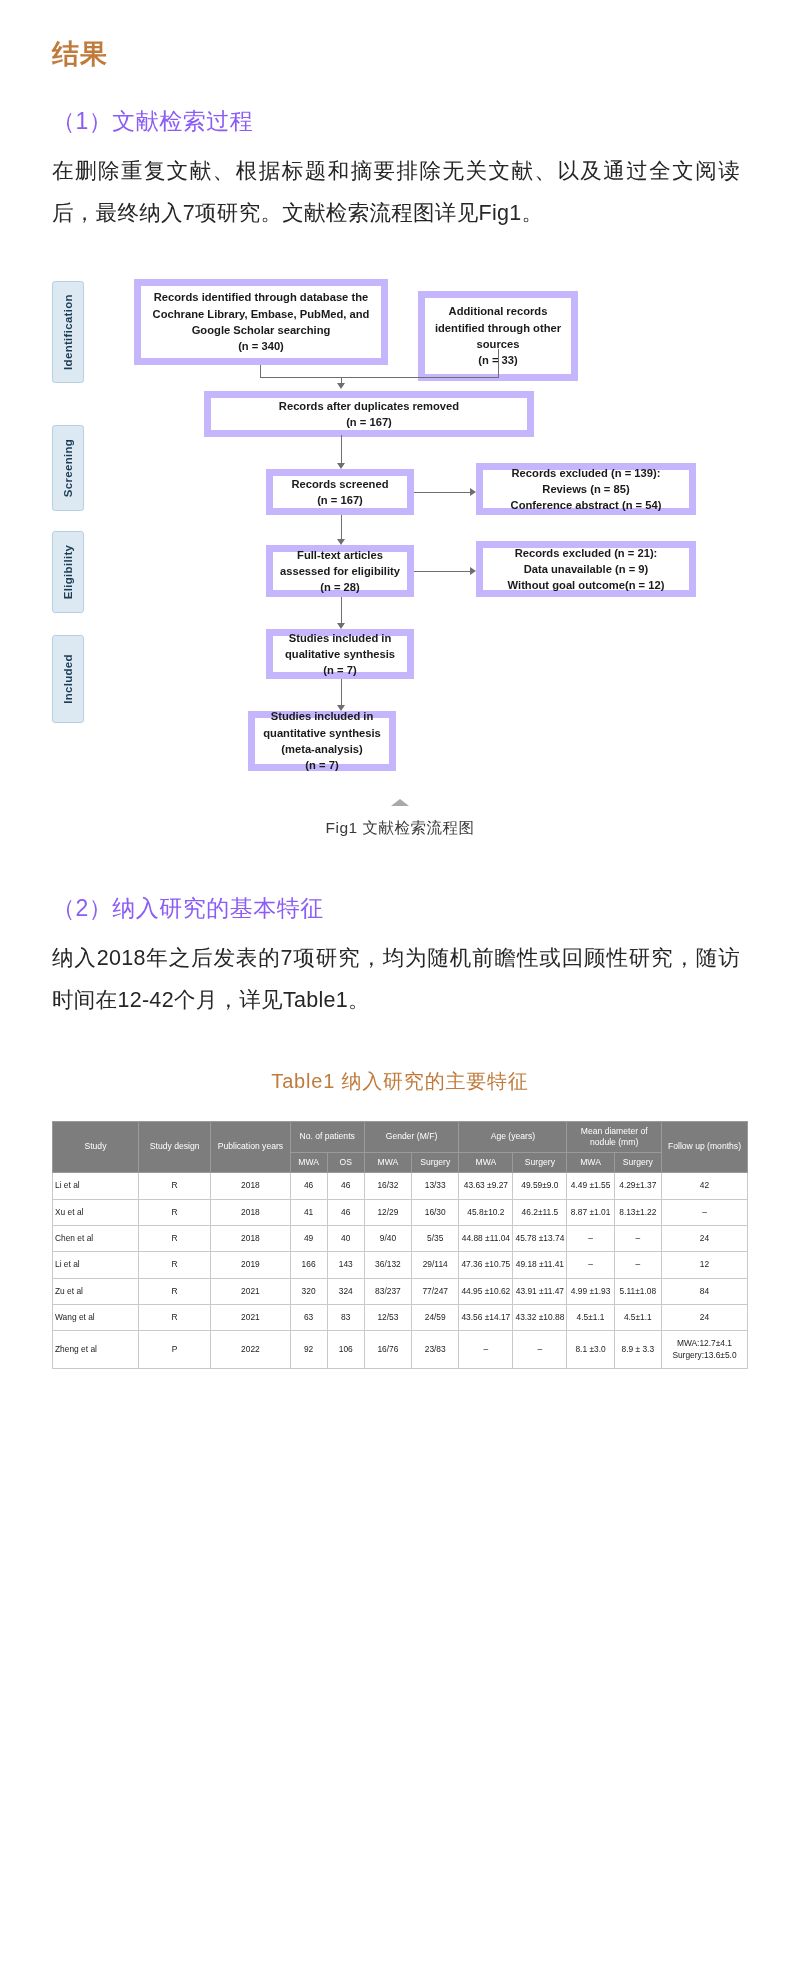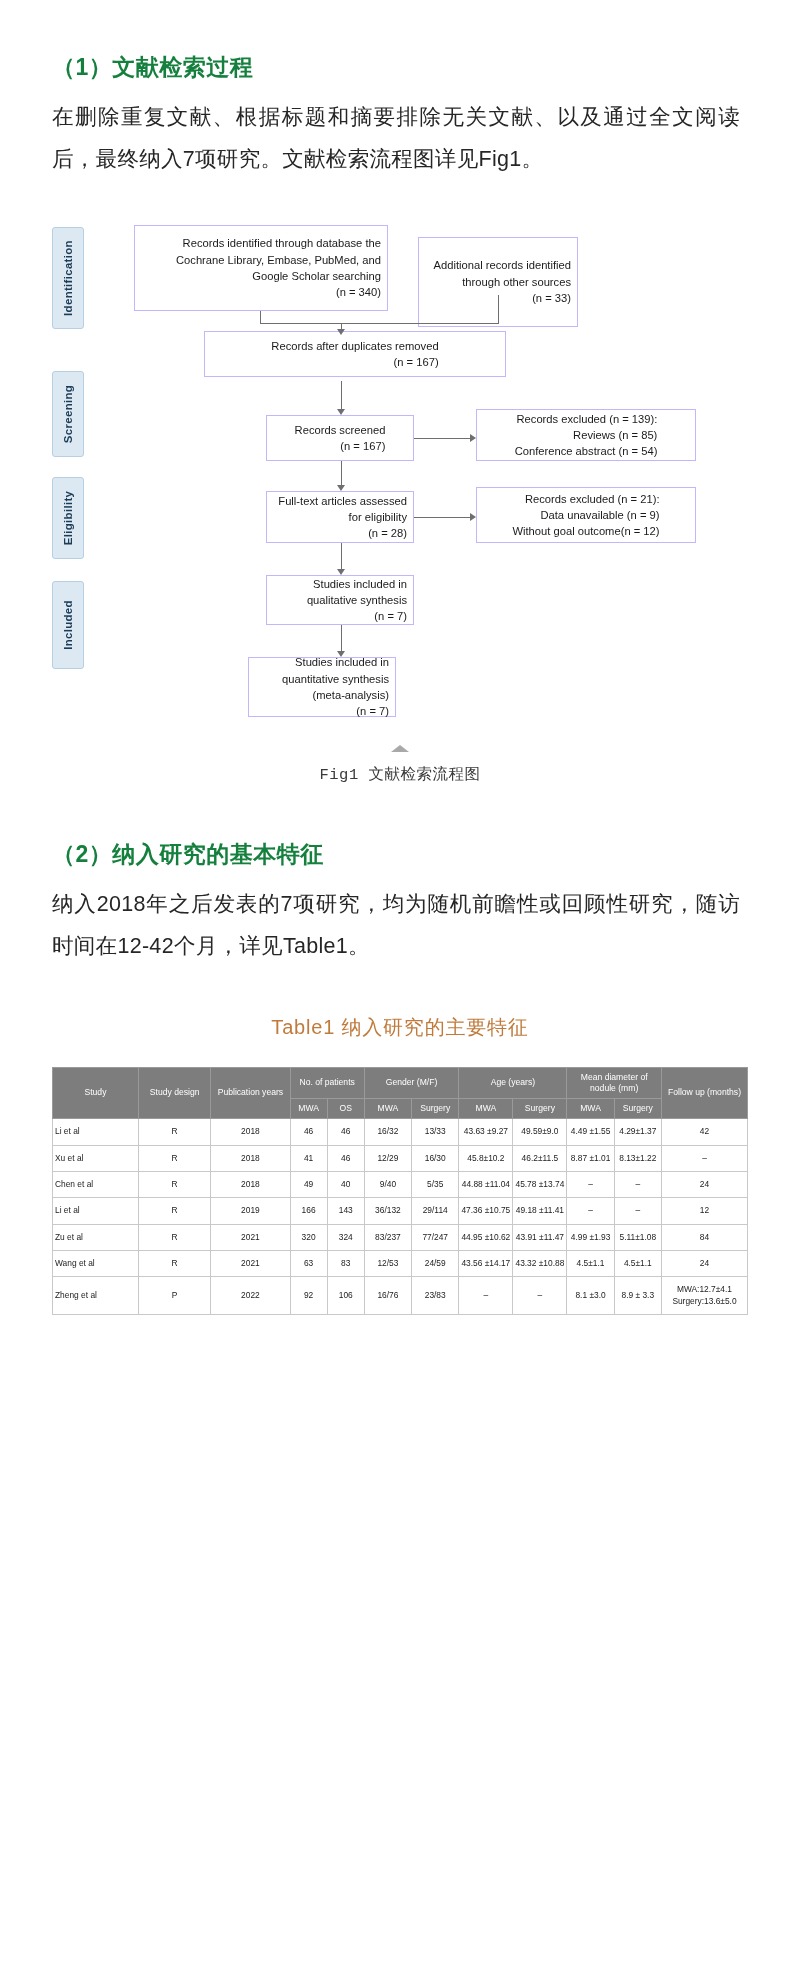--- a/index.html
+++ b/index.html
@@ -20,23 +20,23 @@
     position: relative;
   }
   .h-section {
     color: #c07b3c;
     font-size: 27px;
     font-weight: bold;
     letter-spacing: 1px;
     margin: 10px 0 34px 0;
   }
   .h-sub {
-    color: #15803d;
+    color: #8b5cf6;
     font-size: 23px;
-    font-weight: bold;
+    font-weight: normal;
     letter-spacing: 0.5px;
     margin: 26px 0 14px 0;
   }
   .para {
     font-size: 21.5px;
     line-height: 1.95;
     color: #262626;
     letter-spacing: 0.3px;
     text-align: justify;
     margin: 0 8px 6px 0;
@@ -66,31 +66,32 @@
     display: block;
     transform: rotate(-90deg);
     white-space: nowrap;
     font-size: 11.5px;
     font-weight: bold;
     color: #1d3c55;
     letter-spacing: 0.3px;
   }
   .box {
     position: absolute;
-    border: 1px solid #c4b5fd;
+    border: 7px solid #c4b5fd;
     background: #ffffff;
     box-sizing: border-box;
     display: flex;
     align-items: center;
     justify-content: center;
-    text-align: right;
+    text-align: center;
     font-size: 11.2px;
     line-height: 1.45;
     color: #1a1a1a;
     padding: 4px 6px;
+    font-weight: bold;
   }
   .conn {
     position: absolute;
     background: #6f6f6f;
   }
   .arrow-d {
     position: absolute;
     width: 0; height: 0;
     border-left: 4.5px solid transparent;
     border-right: 4.5px solid transparent;
@@ -109,21 +110,20 @@
     border-right: 9px solid transparent;
     border-bottom: 7px solid #a9a9a9;
     margin: 6px auto 12px auto;
   }
   .fig-caption {
     text-align: center;
     font-size: 15.5px;
     color: #3a3a3a;
     letter-spacing: 0.5px;
     margin-bottom: 10px;
-    font-family: Liberation Mono, monospace;
   }
   
   .table-title {
     text-align: center;
     color: #c07b3c;
     font-size: 20px;
     font-weight: normal;
     letter-spacing: 0.8px;
     margin: 46px 0 26px 0;
   }
@@ -156,20 +156,21 @@
   }
   table.char td.study {
     text-align: left;
   }
 </style>
 </head>
 <body>
 
 <div class="page">
 
+  <h1 class="h-section">结果</h1>
 
   <h2 class="h-sub">（1）文献检索过程</h2>
   <p class="para">在删除重复文献、根据标题和摘要排除无关文献、以及通过全文阅读后，最终纳入7项研究。文献检索流程图详见Fig1。</p>
 
   <div class="figure-wrap">
     <div class="prisma">
 
       <div class="stage" style="left:0px; top:18px; height:100px;">
         <span>Identification</span>
       </div>
@@ -182,21 +183,21 @@
       <div class="stage" style="left:0px; top:372px; height:86px;">
         <span>Included</span>
       </div>
 
       <div class="box" style="left:82px; top:16px; width:254px; height:86px; white-space:pre-line;">Records identified through database the Cochrane Library, Embase, PubMed, and Google Scholar searching
 (n = 340)</div>
 
       <div class="box" style="left:366px; top:28px; width:160px; height:90px; white-space:pre-line;">Additional records identified through other sources
 (n = 33)</div>
 
-      <div class="box" style="left:152px; top:122px; width:302px; height:46px; white-space:pre-line;">Records after duplicates removed
+      <div class="box" style="left:152px; top:128px; width:330px; height:46px; white-space:pre-line;">Records after duplicates removed
 (n = 167)</div>
 
       <div class="box" style="left:214px; top:206px; width:148px; height:46px; white-space:pre-line;">Records screened
 (n = 167)</div>
 
       <div class="box" style="left:424px; top:200px; width:220px; height:52px; white-space:pre-line;">Records excluded (n = 139):
 Reviews (n = 85)
 Conference abstract (n = 54)</div>
 
       <div class="box" style="left:214px; top:282px; width:148px; height:52px; white-space:pre-line;">Full-text articles assessed for eligibility

